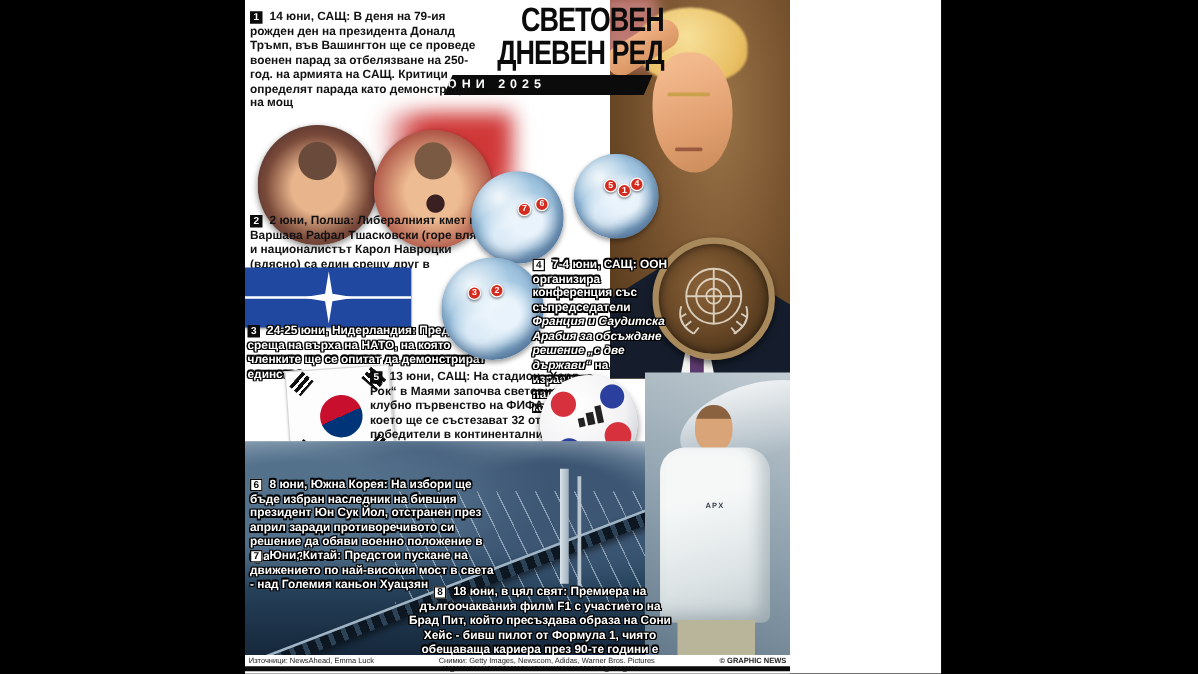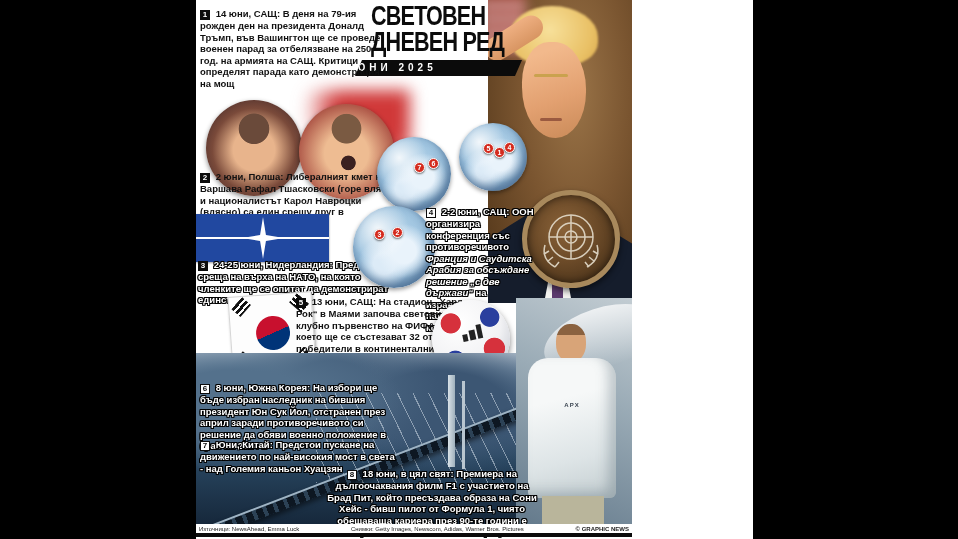--- a/index.html
+++ b/index.html
@@ -4,21 +4,21 @@
 <style>
   html,body{margin:0;padding:0;background:#000;}
   *{box-sizing:border-box;}
   .stage{position:relative;width:958px;height:539px;background:#000;overflow:hidden;
          font-family:"Liberation Sans",sans-serif;}
   .abs{position:absolute;}
   .paper{left:196px;top:0;width:557px;height:539px;background:#fff;}
   .art{left:196px;top:0;width:436px;height:539px;background:#fff;overflow:hidden;}
 
   
-  .title{left:155px;top:3px;width:200px;text-align:left;color:#0b0b0b;}
+  .title{left:155px;top:3px;width:200px;text-align:right;color:#0b0b0b;}
   .tline{display:block;font-size:27px;line-height:26px;font-weight:900;
          letter-spacing:-1px;transform:scaleX(0.8);transform-origin:center;white-space:nowrap;}
   .banner{left:159px;top:60px;width:167px;height:16px;background:#0b0b0b;color:#fff;
           font-size:10px;font-weight:bold;letter-spacing:4px;text-align:left;line-height:16px;
           clip-path:polygon(7px 0,100% 0,calc(100% - 7px) 100%,0 100%);}
 
   
   .item{font-size:9.5px;line-height:11.5px;font-weight:600;color:#111;}
   .item .head{font-weight:800;}
   .otext{color:#fff;text-shadow:-1px -1px 0 #000,0 -1px 0 #000,1px -1px 0 #000,
@@ -231,22 +231,22 @@
           <line x1="38" y1="14" x2="38" y2="58"></line>
           <path d="M12 44 q-4 14 10 22"></path>
           <path d="M64 44 q4 14 -10 22"></path>
           <path d="M16 50 l-5 3 M20 56 l-5 4 M26 61 l-4 5 M52 61 l4 5 M56 56 l5 4 M60 50 l5 3"></path>
         </g>
       </svg>
     </div>
 
     <div class="abs item otext" style="left:230px;top:206px;width:112px;">
       <span class="badge light">4</span>
-      <span class="head">2-2 юни, САЩ:</span>
-      <span>ООН организира конференция със противоречивото</span>
+      <span class="head">7-4 юни, САЩ:</span>
+      <span>ООН организира конференция със съпредседатели</span>
       <i class="ital">Франция и Саудитска Арабия за обсъждане решение „с две държави“</i>
       <span>на израелско-палестинския конфликт</span>
     </div>
 
     <div class="abs korea">
       <div class="taegeuk"></div>
       <div class="trigram tg1"></div>
       <div class="trigram tg2"></div>
       <div class="trigram tg3"></div>
       <div class="trigram tg4"></div>

